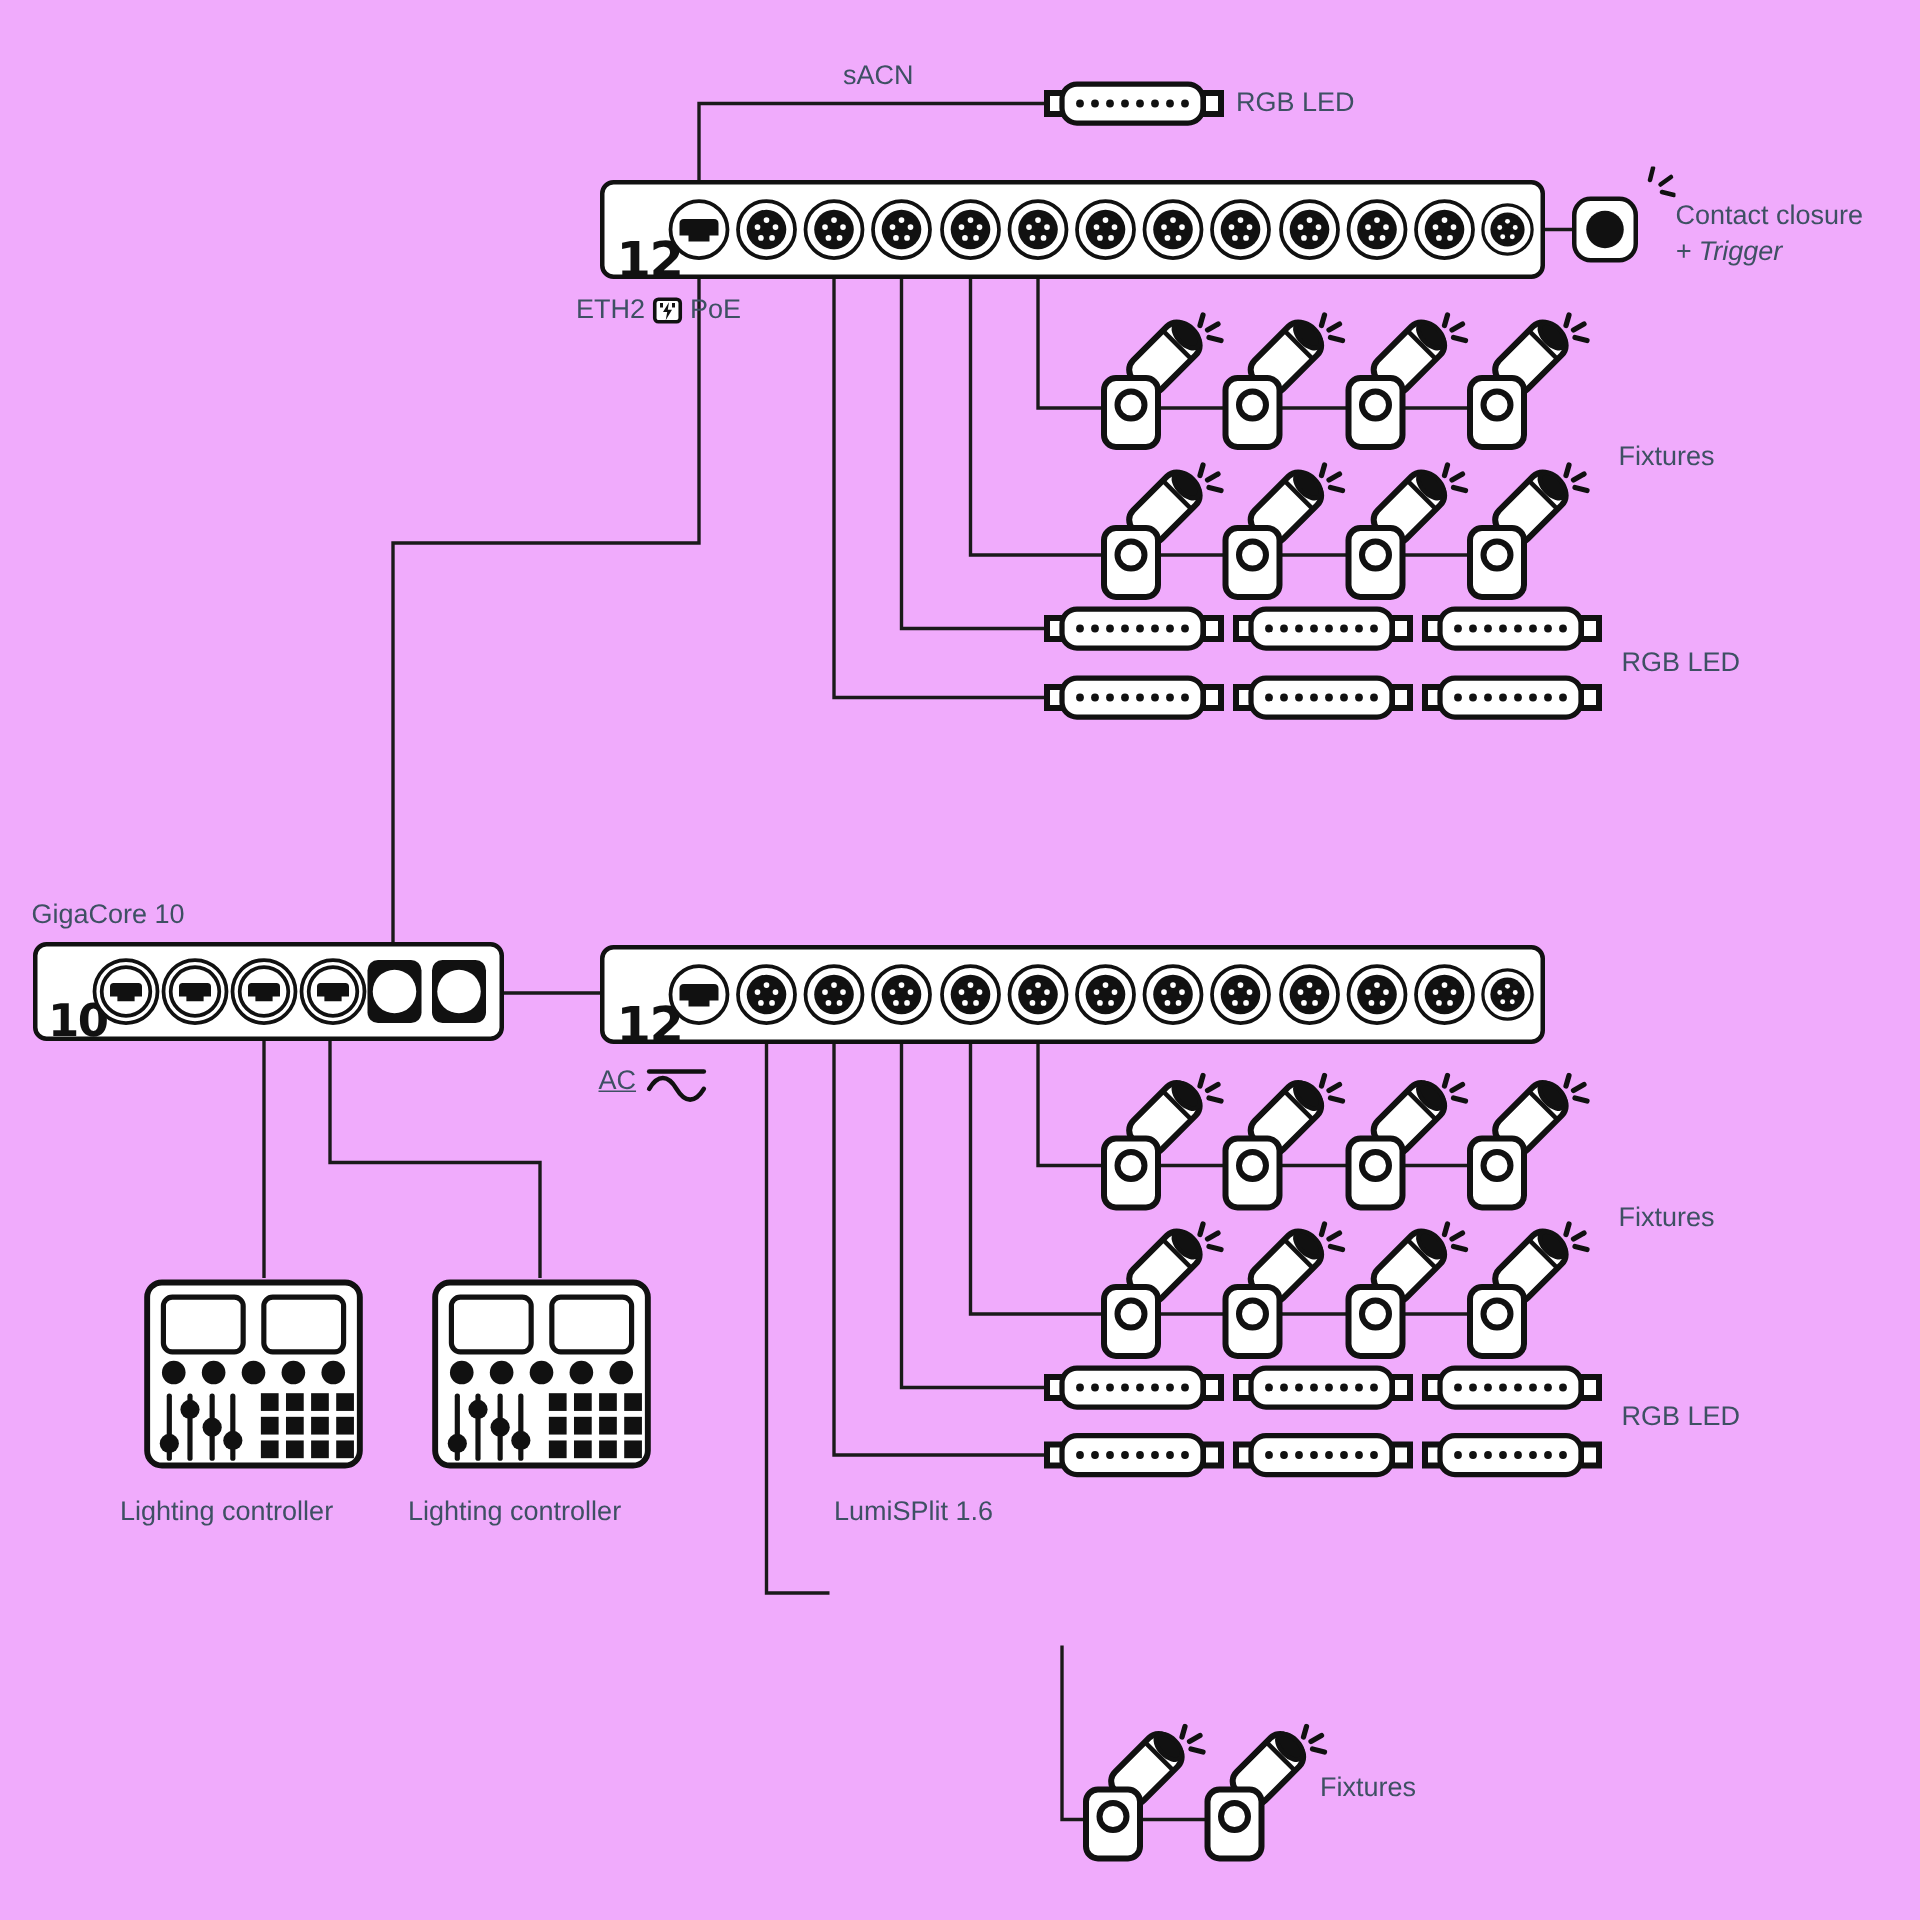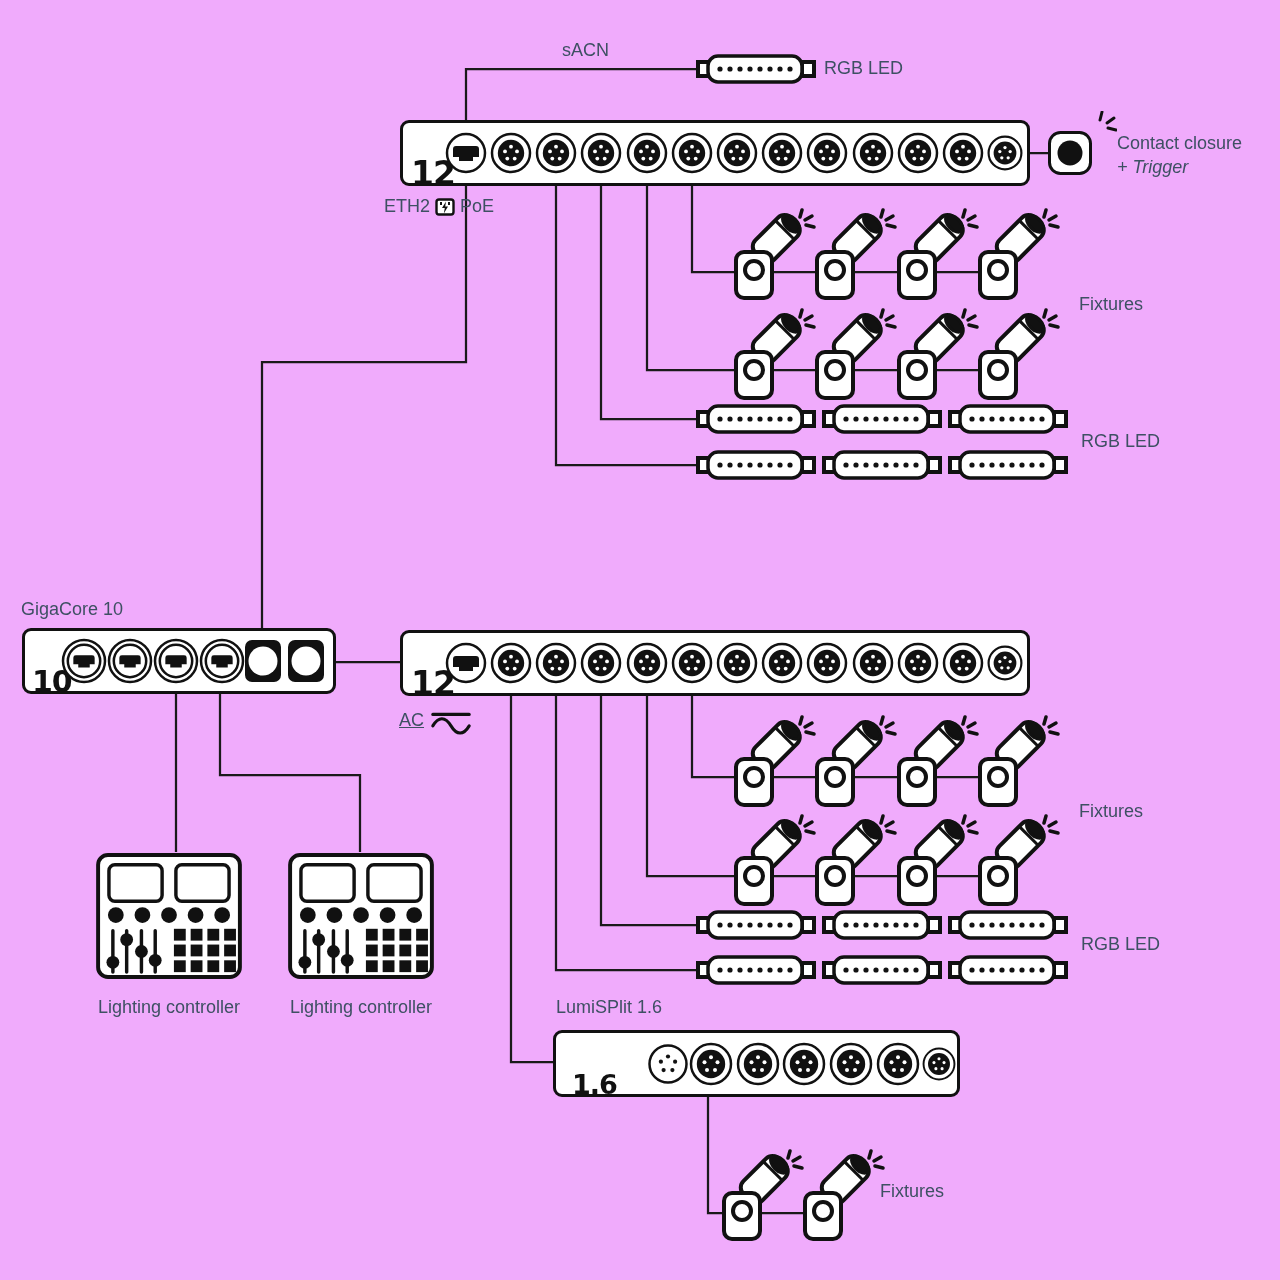--- a/index.html
+++ b/index.html
@@ -8,21 +8,21 @@
   .layer{position:absolute;left:0;top:0;}
   .abs{position:absolute;}
   .device{position:absolute;border:3px solid #111;border-radius:9px;background:#fff;box-sizing:border-box;}
   .ports{position:absolute;left:0;top:0;}
   .badge{position:absolute;left:8px;top:50%;transform:translateY(-50%);
          font-family:"DejaVu Sans",sans-serif;font-weight:700;color:#111;letter-spacing:-1px;margin-top:20px;}
   .badge-12{font-size:33px;}
   .badge-10{font-size:30px;left:7px;}
   .badge-16{font-size:27px;left:16px;}
   .label{position:absolute;font-size:18px;color:#3e5063;white-space:nowrap;}
-  .label-center{text-align:center;}
+  .label-center{text-align:left;}
   .flexlab{display:flex;align-items:flex-start;gap:4px;}
   .inline-icon{display:block;}
 </style>
 </head>
 <body>
 
 <div class="canvas">
 
   <svg width="0" height="0" style="position:absolute">
     <defs>
@@ -366,32 +366,20 @@
   <svg class="abs" style="left:95px;top:852px;" width="148" height="128" viewBox="0 0 150 130">
       <use href="#controller"></use>
     </svg>
   <svg class="abs" style="left:287px;top:852px;" width="148" height="128" viewBox="0 0 150 130">
       <use href="#controller"></use>
     </svg>
   <div class="label label-center" style="left:80px;top:997px;width:178px;">Lighting controller</div>
   <div class="label label-center" style="left:272px;top:997px;width:178px;">Lighting controller</div>
 
   <div class="label" style="left:556px;top:997px;">LumiSPlit 1.6</div>
-  <div class="device" style="left:553px;top:1030px;width:407px;height:67px;">
-    <div class="badge badge-16">1.6</div>
-    <svg class="ports" width="401" height="61" viewBox="0 0 401 61">
-      <use href="#port-lumi-in" x="90" y="9" width="44" height="44"></use>
-      <use href="#port-lumi-out" x="133" y="9" width="44" height="44"></use>
-      <use href="#port-lumi-out" x="180" y="9" width="44" height="44"></use>
-      <use href="#port-lumi-out" x="226" y="9" width="44" height="44"></use>
-      <use href="#port-lumi-out" x="273" y="9" width="44" height="44"></use>
-      <use href="#port-lumi-out" x="320" y="9" width="44" height="44"></use>
-      <use href="#port-lumi-out" x="366" y="9" width="34" height="44"></use>
-    </svg>
-  </div>
 
   <svg class="abs" style="left:709px;top:1149px;" width="96" height="96">
       <use href="#fixture"></use>
     </svg>
   <svg class="abs" style="left:790px;top:1149px;" width="96" height="96">
       <use href="#fixture"></use>
     </svg>
   <div class="label" style="left:880px;top:1181px;">Fixtures</div>
 
 </div>

